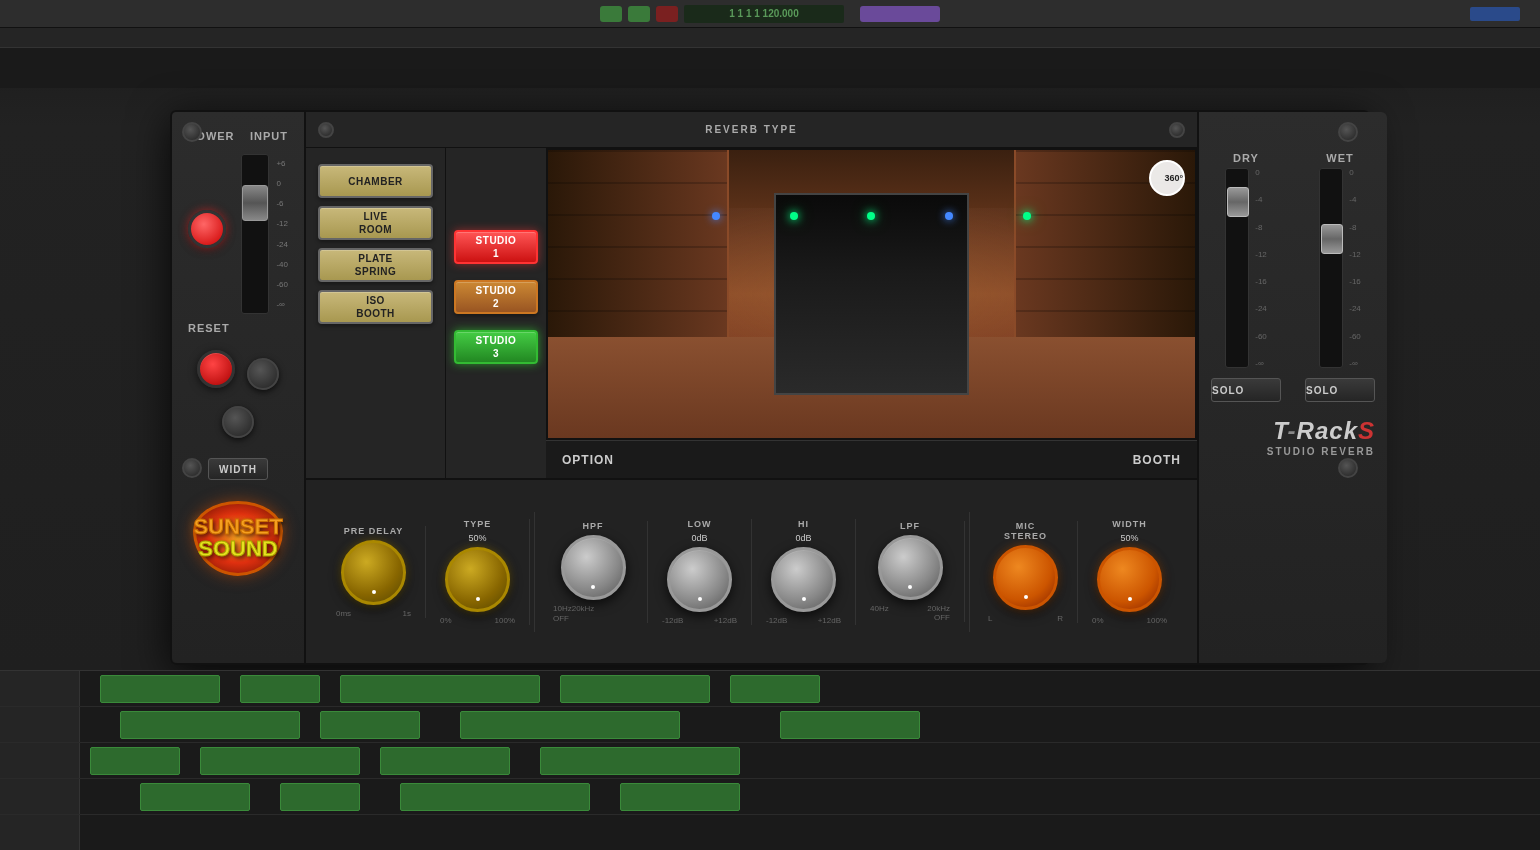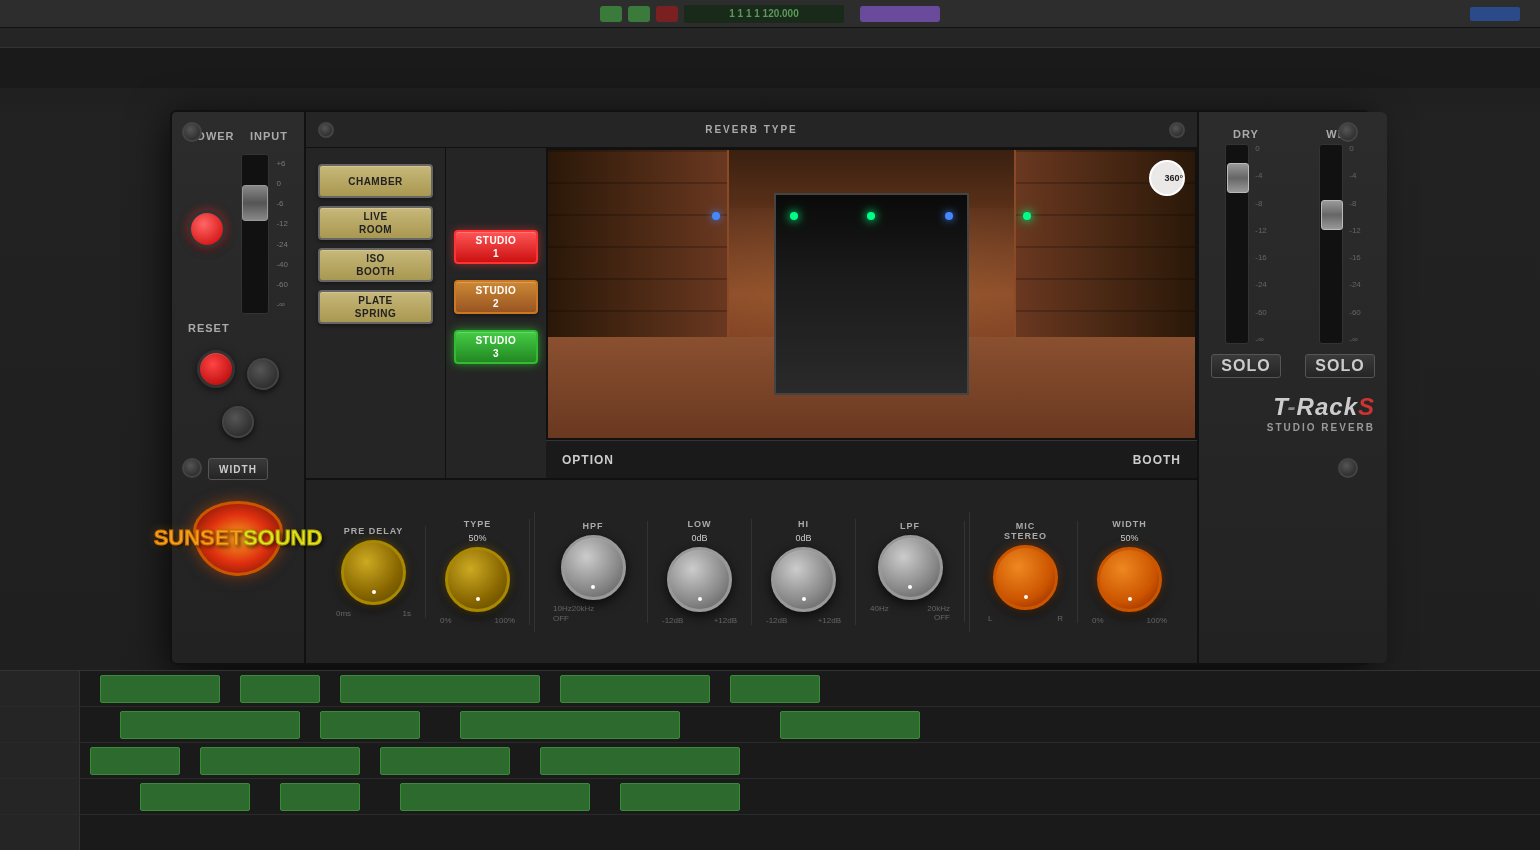--- a/index.html
+++ b/index.html
@@ -502,20 +502,21 @@
       display: flex;
       flex-direction: column;
       align-items: center;
       gap: 4px;
     }
     .fader-col-label {
       color: #aaa;
       font-size: 11px;
       font-weight: bold;
       letter-spacing: 1px;
+      margin-top: 24px;
     }
     .fader-vertical {
       width: 24px;
       height: 200px;
       background: #111;
       border-radius: 3px;
       border: 1px solid #333;
       position: relative;
     }
     .fader-vertical-labels {
@@ -538,26 +539,26 @@
     }
     .dry-fader-handle { top: 18px; }
     .wet-fader-handle { top: 55px; }
 
     .solo-btn {
       width: 70px; height: 24px;
       background: linear-gradient(180deg, #3a3a3a, #252525);
       border: 1px solid #555;
       border-radius: 3px;
       color: #ccc;
-      font-size: 16px;
+      font-size: 10px;
       font-weight: bold;
       letter-spacing: 1px;
       display: flex;
       align-items: center;
-      justify-content: center;
+      justify-content: flex-start;
       cursor: pointer;
       margin-top: 6px;
     }
 
     .t-racks-logo {
       margin-top: 16px;
       text-align: right;
       align-self: flex-end;
     }
 
@@ -728,21 +729,21 @@
         <div class="power-btn" style="background: radial-gradient(circle at 40% 35%, #ff4444, #aa0000);"></div>
         <div class="knob-small"></div>
       </div>
       <div class="knob-small" style="margin-bottom:10px;"></div>
 
       <div class="mono-btn">
         <span>WIDTH</span>
       </div>
 
       <div class="sunset-logo">
-        <div style="background: radial-gradient(ellipse at 50% 50%, #f5a020, #e03010 50%, #601000); width:90px; height:75px; border-radius:50% 50% 50% 50% / 40% 40% 60% 60%; display:flex; flex-direction:row; align-items:center; justify-content:center; border:3px solid #cc5500; box-shadow:0 0 15px rgba(220,80,0,0.5);">
+        <div style="background: radial-gradient(ellipse at 50% 50%, #f5a020, #e03010 50%, #601000); width:90px; height:75px; border-radius:50% 50% 50% 50% / 40% 40% 60% 60%; display:flex; flex-direction:column; align-items:center; justify-content:center; border:3px solid #cc5500; box-shadow:0 0 15px rgba(220,80,0,0.5);">
           <div class="logo-text-sunset">SUNSET</div>
           <div class="logo-text-sound">SOUND</div>
         </div>
       </div>
     </div>
 
     <div class="center-panel">
 
       <div class="reverb-type-header">
         <div style="position:absolute; left:12px; top:50%; transform:translateY(-50%);">
@@ -757,24 +758,24 @@
       <div class="center-reverb-row">
 
         <div class="reverb-buttons-col">
           <div class="reverb-btn">
             <span class="reverb-btn-text">CHAMBER</span>
           </div>
           <div class="reverb-btn">
             <span class="reverb-btn-text">LIVE<br>ROOM</span>
           </div>
           <div class="reverb-btn">
+            <span class="reverb-btn-text">PLATE<br>SPRING</span>
+          </div>
+          <div class="reverb-btn">
             <span class="reverb-btn-text">ISO<br>BOOTH</span>
-          </div>
-          <div class="reverb-btn">
-            <span class="reverb-btn-text">PLATE<br>SPRING</span>
           </div>
         </div>
 
         <div class="studio-buttons-col">
           <div style="height:50px; margin-bottom:8px;"></div>
           <div class="reverb-btn active-red">
             <span class="reverb-btn-text">STUDIO<br>1</span>
           </div>
           <div class="reverb-btn active-orange" style="margin-top:8px;">
             <span class="reverb-btn-text">STUDIO<br>2</span>

